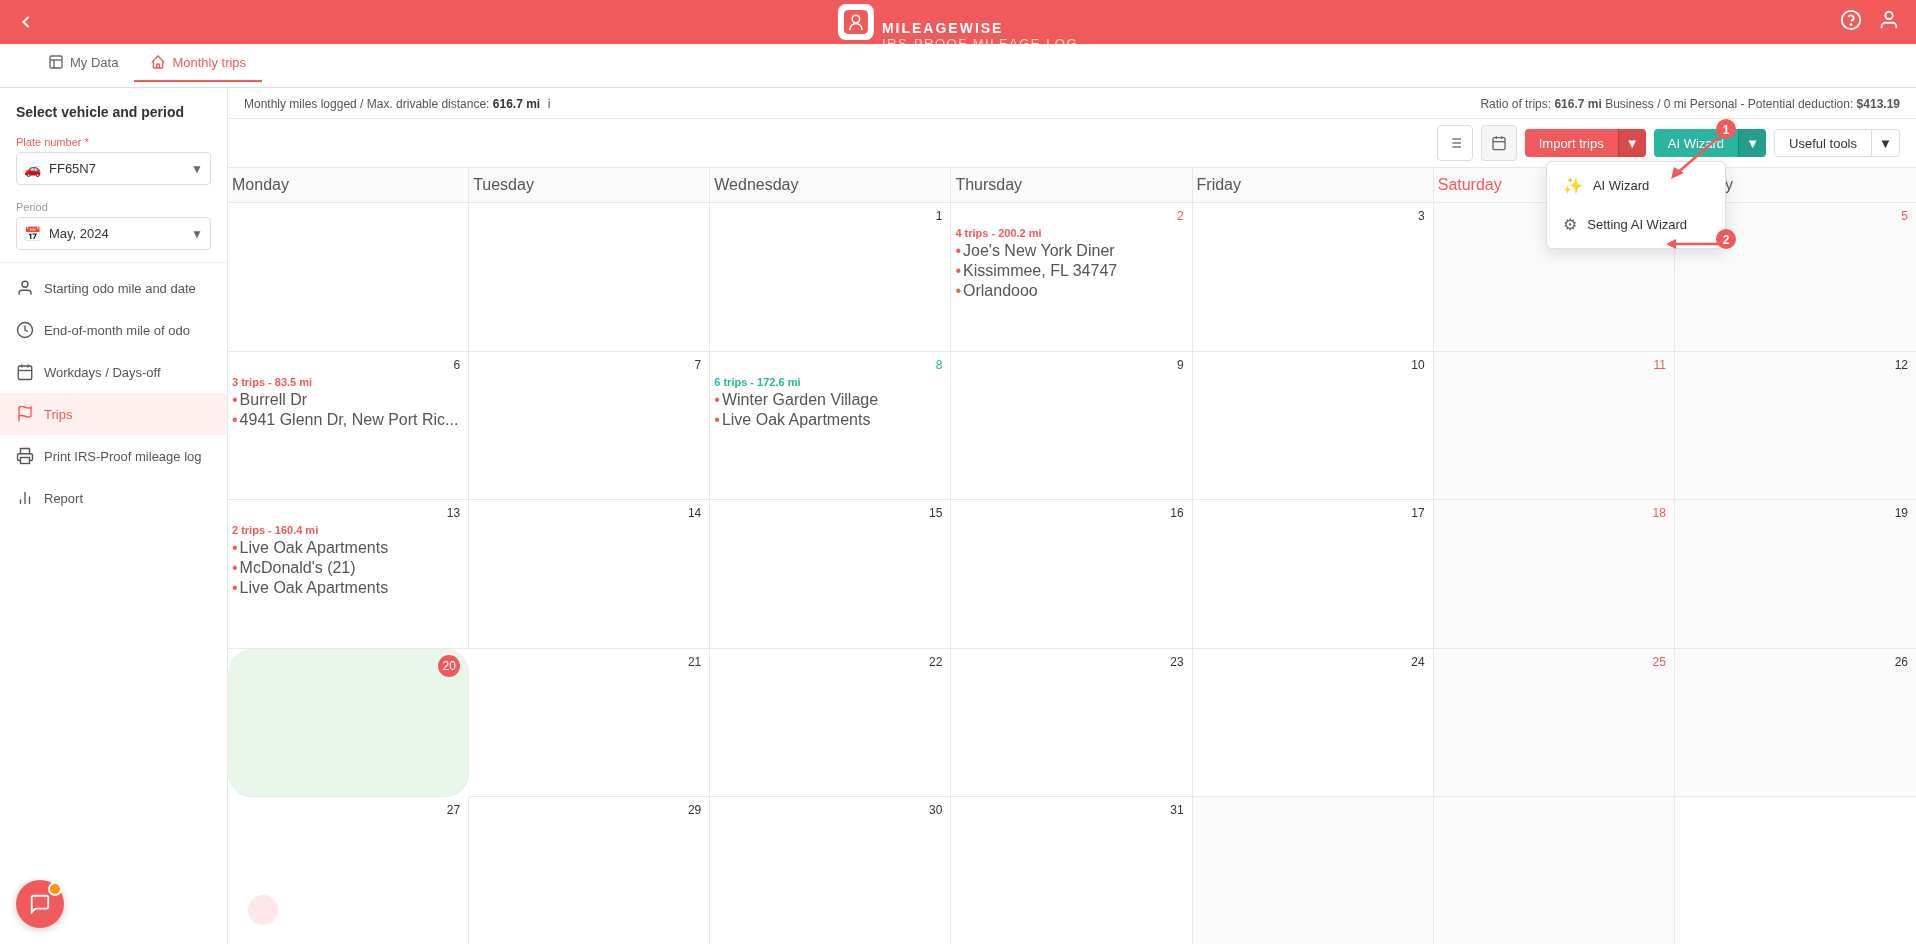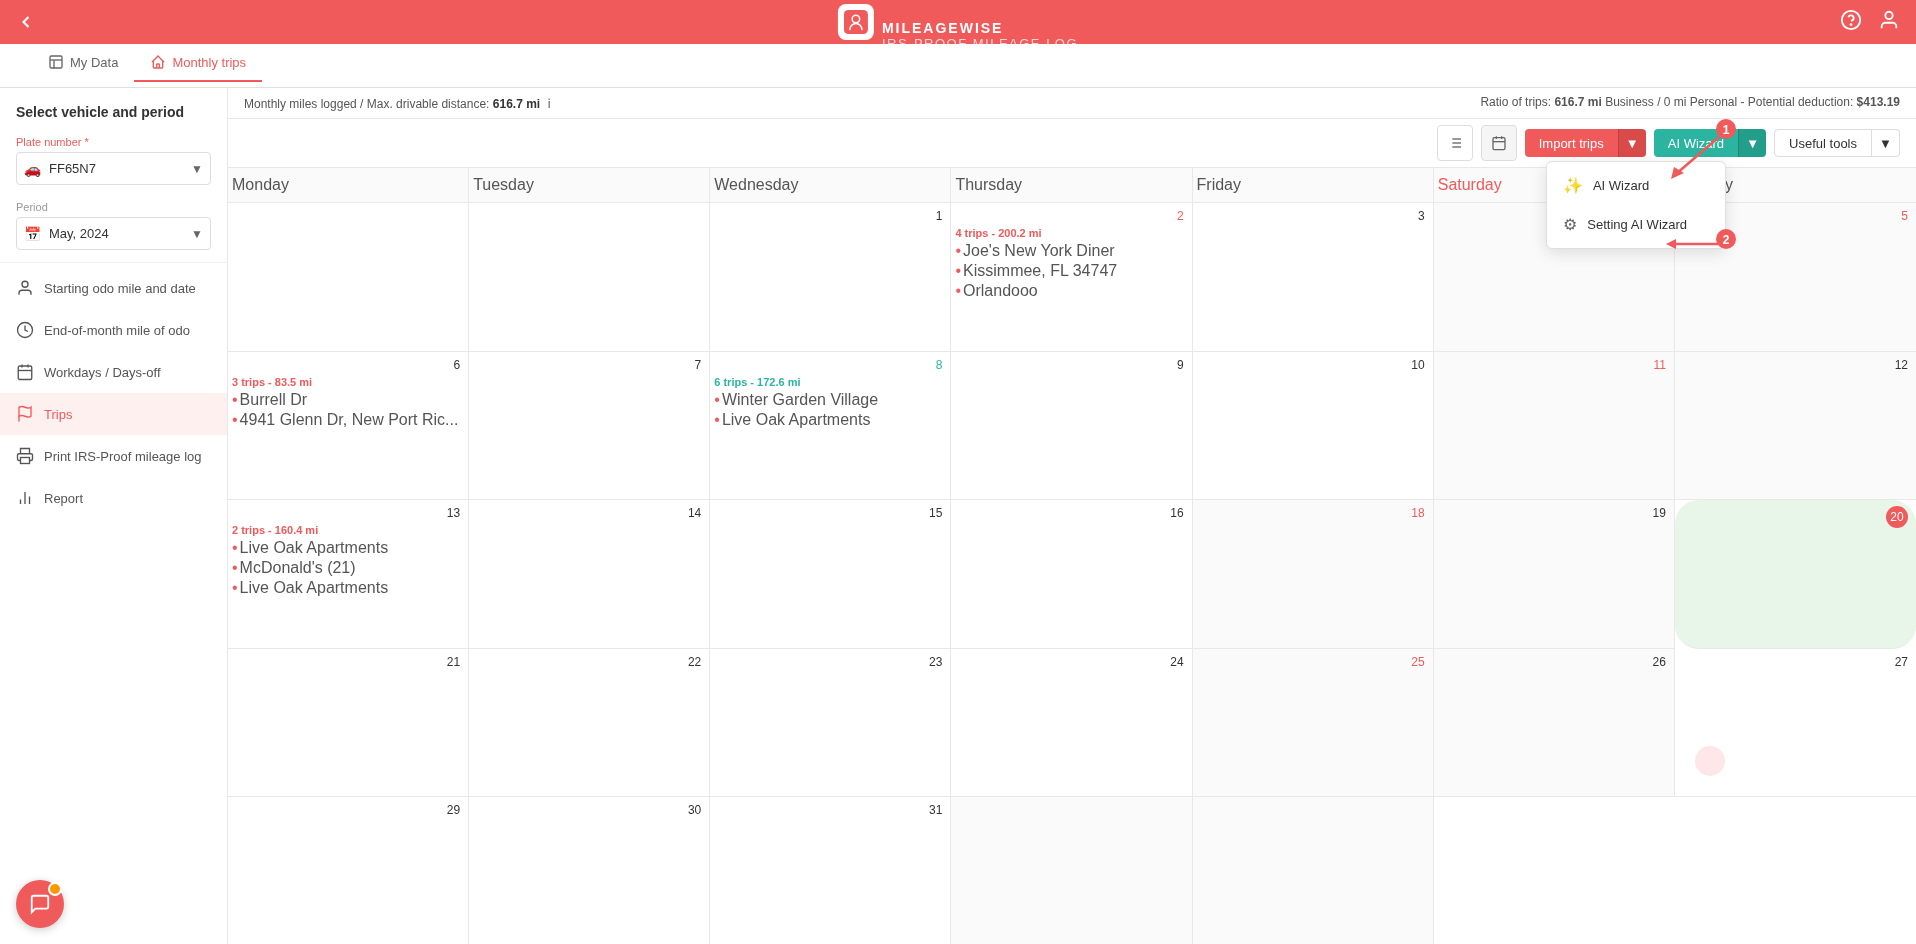--- a/index.html
+++ b/index.html
@@ -104,21 +104,21 @@
 
     
     .content-area { flex: 1; display: flex; flex-direction: column; overflow: hidden; }
 
     
     .stats-bar {
       background: white;
       border-bottom: 1px solid #e8e8e8;
       padding: 6px 16px;
       display: flex;
-      align-items: flex-start;
+      align-items: center;
       justify-content: space-between;
     }
     .stats-text { font-size: 12px; color: #555; }
     .stats-text strong { font-weight: 600; color: #333; }
     .stats-ratio { font-size: 12px; color: #555; }
 
     
     .toolbar {
       background: white;
       border-bottom: 1px solid #e8e8e8;
@@ -562,20 +562,23 @@
         </div>
         <div class="cal-cell">
           <div class="cal-date">14</div>
         </div>
         <div class="cal-cell">
           <div class="cal-date">15</div>
         </div>
         <div class="cal-cell">
           <div class="cal-date">16</div>
         </div>
+        <div class="cal-cell">
+          <div class="cal-date">17</div>
+        </div>
         <div class="cal-cell weekend">
           <div class="cal-date red">18</div>
         </div>
         <div class="cal-cell weekend">
           <div class="cal-date">19</div>
         </div>
 
         <div class="cal-cell today">
           <div style="display:flex;justify-content:flex-end;padding:2px 4px;">
             <div class="cal-date today-badge">20</div>

